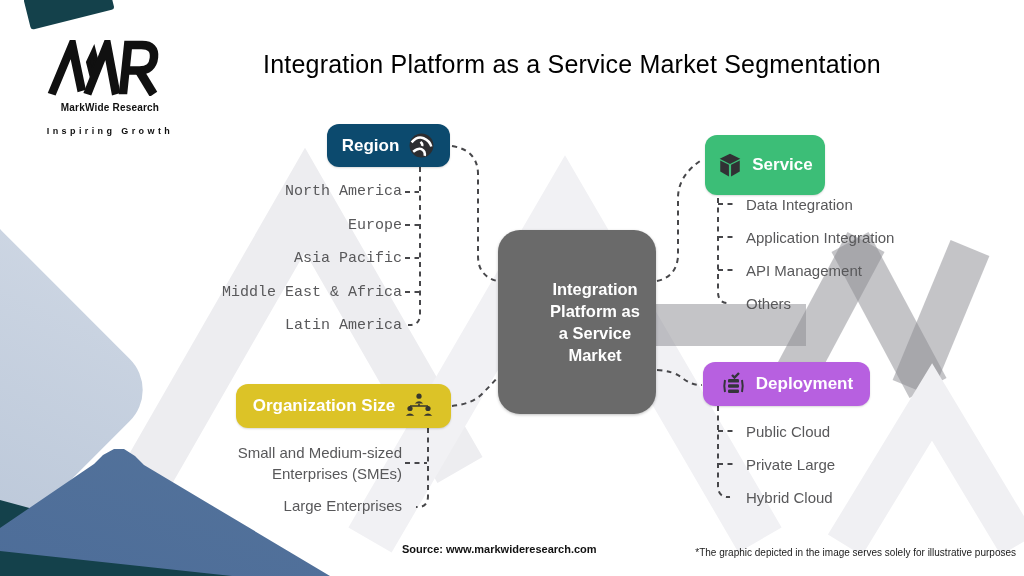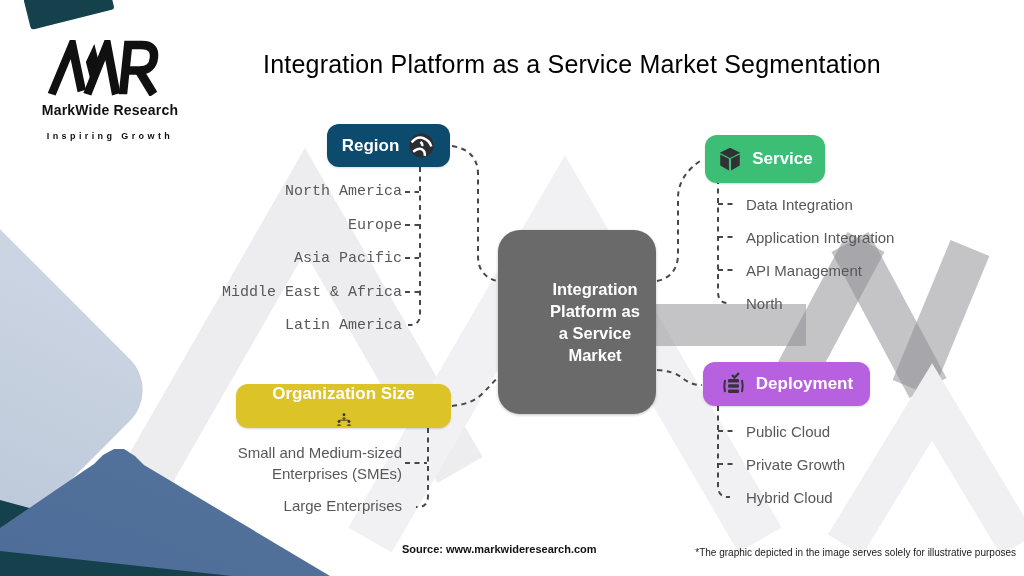--- a/index.html
+++ b/index.html
@@ -12,33 +12,33 @@
   .light-diamond { left:-165px; top:255px; width:270px; height:270px; background:linear-gradient(160deg,#cdd6e3,#b9c6d8); transform:rotate(45deg); border-radius:44px; }
   .teal-corner { left:0; top:0; width:1024px; height:576px; background:#14414b; clip-path:polygon(0px 500px,280px 576px,0px 576px); }
   .blue-triangle { left:0; top:0; width:1024px; height:576px;
     background:linear-gradient(200deg,#66839f,#4d6d99);
     clip-path:polygon(94px 464px,103px 455px,114px 449px,124px 449px,135px 456px,144px 465px,330px 576px,232px 576px,0px 551px,0px 528px); }
 
   .watermark, .connectors { position:absolute; left:0; top:0; pointer-events:none; }
 
   
   .logo { position:absolute; left:28px; top:40px; width:164px; text-align:center; color:#101010; }
-  .logo-name { font-size:14px; font-weight:bold; letter-spacing:0.2px; margin-top:2px; }
+  .logo-name { font-size:10px; font-weight:bold; letter-spacing:0.2px; margin-top:2px; }
   .logo-tagline { font-size:9px; font-weight:bold; letter-spacing:3.4px; margin-top:13px; }
 
   .page-title { position:absolute; left:262px; top:50px; width:620px; text-align:center;
     font-size:25px; color:#000000; letter-spacing:0.2px; }
 
   
   .seg-btn { position:absolute; display:flex; align-items:center; justify-content:center; gap:9px;
     border-radius:12px; color:#fff; font-weight:bold; font-size:17px;
     box-shadow:0 1px 2px rgba(0,0,0,0.15); cursor:default; }
   .btn-region { left:327px; top:124px; width:123px; height:43px; }
-  .btn-service { left:705px; top:135px; width:120px; height:48px; }
-  .btn-org { left:236px; top:384px; width:215px; height:44px;flex-direction:column; }
+  .btn-service { left:705px; top:135px; width:120px; height:60px; }
+  .btn-org { left:236px; top:384px; width:215px; height:44px; }
   .btn-deploy { left:703px; top:362px; width:167px; height:44px; }
   .seg-btn svg { display:block; }
 
   
   .item-list { position:absolute; display:flex; flex-direction:column; font-size:15px; color:#58585a; line-height:21px; }
   .list-region { right:622px; top:181px; align-items:flex-end; gap:12.5px; text-align:right;font-family:Liberation Mono, monospace; }
   .list-service { left:746px; top:194px; gap:12px; }
   .list-org { right:622px; top:442px; align-items:flex-end; gap:11px; text-align:right; }
   .list-org .wrap2 { width:185px; }
   .list-deploy { left:746px; top:421px; gap:12px; }
@@ -138,21 +138,21 @@
       <polygon points="12,1.5 21.5,6.2 12,11 2.5,6.2" fill="#313134"></polygon>
       <polygon points="3,7.8 11,11.8 11,22.5 3,18" fill="#313134"></polygon>
       <polygon points="13,11.8 21,7.8 21,18 13,22.5" fill="#313134"></polygon>
     </svg>
     <span>Service</span>
   </div>
   <div class="item-list list-service">
     <div>Data Integration</div>
     <div>Application Integration</div>
     <div>API Management</div>
-    <div>North</div>
+    <div>Others</div>
   </div>
 
   <div class="seg-btn btn-org" style="background: rgb(220, 195, 39);">
     <span>Organization Size</span>
     <svg width="30" height="27" viewBox="0 0 30 27">
       <g fill="#37372f">
         <circle cx="15" cy="3.2" r="2.6"></circle>
           <path d="M10.8,10.5 Q15,5.8 19.2,10.5 Z"></path>
         <circle cx="6" cy="15.5" r="2.6"></circle>
           <path d="M1.8,22.8 Q6,18 10.2,22.8 Z"></path>
@@ -179,21 +179,21 @@
       </g>
       <g stroke="#34343a" stroke-width="2" fill="none">
         <path d="M5,9 Q3.6,15 5,21"></path>
         <path d="M22,9 Q23.4,15 22,21"></path>
       </g>
     </svg>
     <span>Deployment</span>
   </div>
   <div class="item-list list-deploy">
     <div>Public Cloud</div>
-    <div>Private Growth</div>
+    <div>Private Large</div>
     <div>Hybrid Cloud</div>
   </div>
 
   <div class="center-box" style="background: rgb(106, 106, 106);">Integration
 Platform as
 a Service
 Market</div>
 
   <div class="footer-source">Source: www.markwideresearch.com</div>
   <div class="footer-disclaimer">*The graphic depicted in the image serves solely for illustrative purposes</div>

